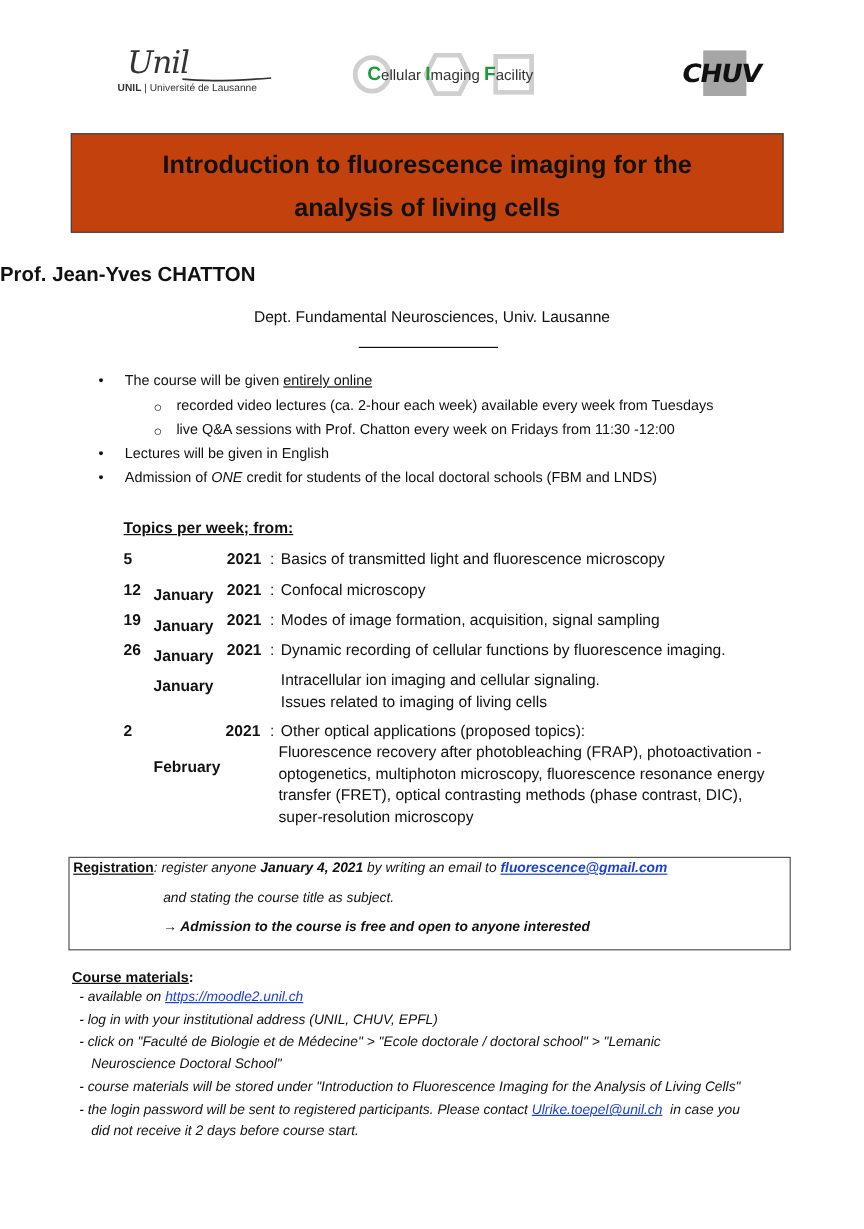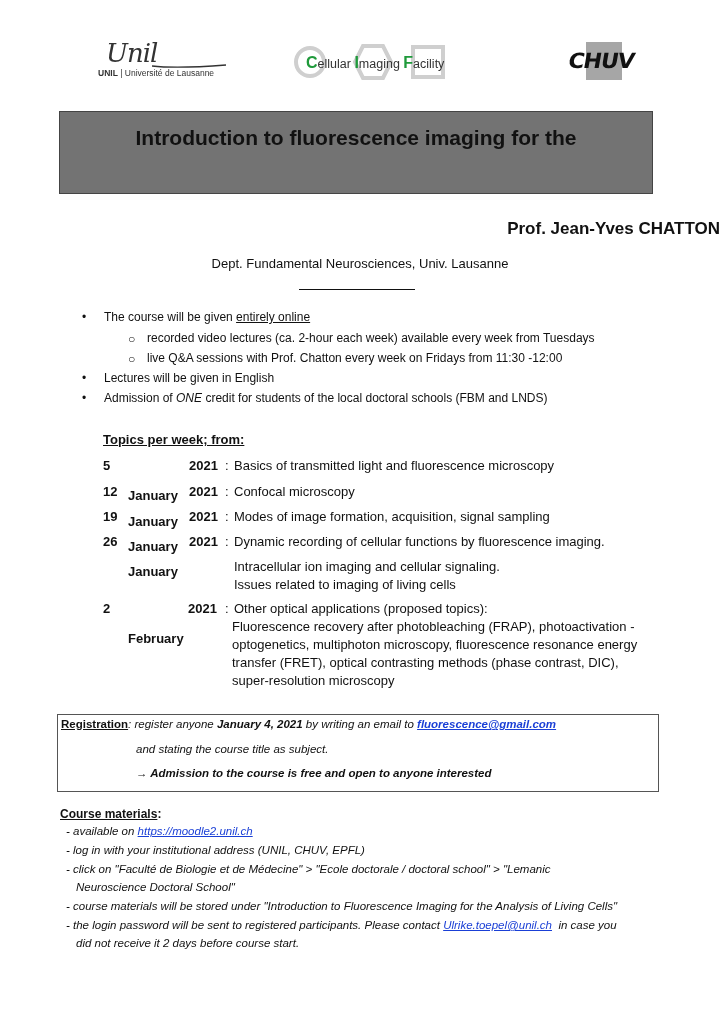--- a/index.html
+++ b/index.html
@@ -22,28 +22,28 @@
   .cif-text { position: absolute; left: 13px; top: 11px; font-size: 12.5px; color: #333; white-space: nowrap; }
   .cif-text .g { color: #1f9a3b; font-weight: bold; font-size: 16px; }
 
   .chuv-logo { left: 570px; top: 42px; width: 70px; height: 38px; }
   .chuv-bg { position: absolute; left: 16px; top: 0; width: 36px; height: 38px; background: #a6a6a6; }
   .chuv-text { position: absolute; left: 0px; top: 7px; font-family: "DejaVu Sans", sans-serif; font-weight: bold; font-size: 21px; color: #111; letter-spacing: -1px; transform: skewX(-10deg) scaleX(1.05); }
 
   
   .title-box {
     left: 59px; top: 111px; width: 594px; height: 83px;
-    background: #737373; border: 1.5px solid #444;
+    background: #c2410c; border: 1.5px solid #444;
     box-sizing: border-box;
   }
   .title-line { position: absolute; left: 0; width: 100%; text-align: center; font-size: 21px; font-weight: bold; color: #111; }
   .t1 { top: 14px; }
   .t2 { top: 50px; }
 
-  .prof { left: 0; width: 720px; top: 219px; text-align: right; font-size: 17px; font-weight: bold; }
+  .prof { left: 0; width: 720px; top: 219px; text-align: left; font-size: 17px; font-weight: bold; }
   .dept { left: 0; width: 720px; top: 256px; text-align: center; font-size: 13px; }
   .rule { left: 299px; top: 289px; width: 116px; height: 1px; background: #111; }
 
   .txt { font-size: 12px; white-space: nowrap; }
   .bullet { font-size: 12px; }
   u { text-decoration: underline; }
   .link { color: #1a3fd6; text-decoration: underline; }
 
   
   .topic-row { position: absolute; left: 103px; font-size: 13px; white-space: nowrap; }
@@ -90,20 +90,21 @@
   </div>
 </div>
 
 <div class="abs chuv-logo">
   <div class="chuv-bg"></div>
   <div class="chuv-text">CHUV</div>
 </div>
 
 <div class="abs title-box">
   <div class="title-line t1">Introduction to fluorescence imaging for the</div>
+  <div class="title-line t2">analysis of living cells</div>
 </div>
 
 <div class="abs prof">Prof.  Jean-Yves CHATTON</div>
 <div class="abs dept">Dept. Fundamental Neurosciences, Univ. Lausanne</div>
 <div class="abs rule"></div>
 
 <div class="abs bullet" style="left:82px;top:310px">•</div>
 <div class="abs txt" style="left:104px;top:310px"><span>The course will be given </span><u>entirely online</u></div>
 
 <div class="abs bullet" style="left:128px;top:332px">○</div>

